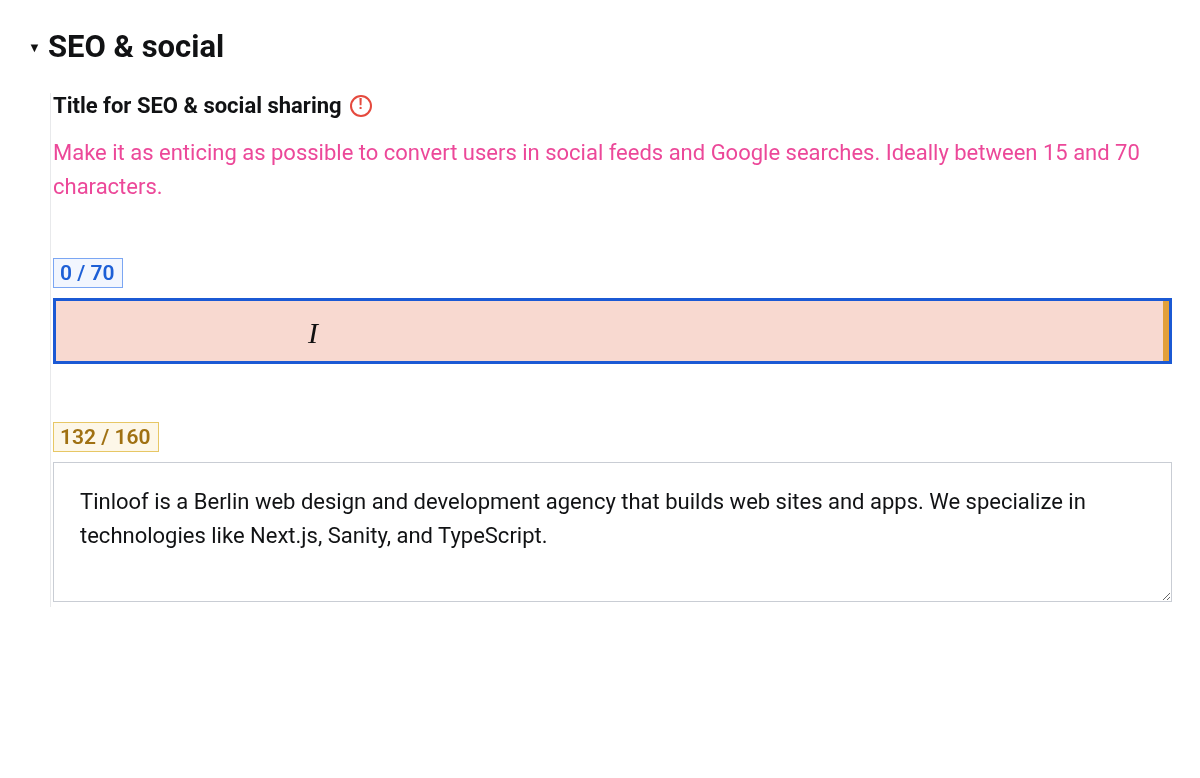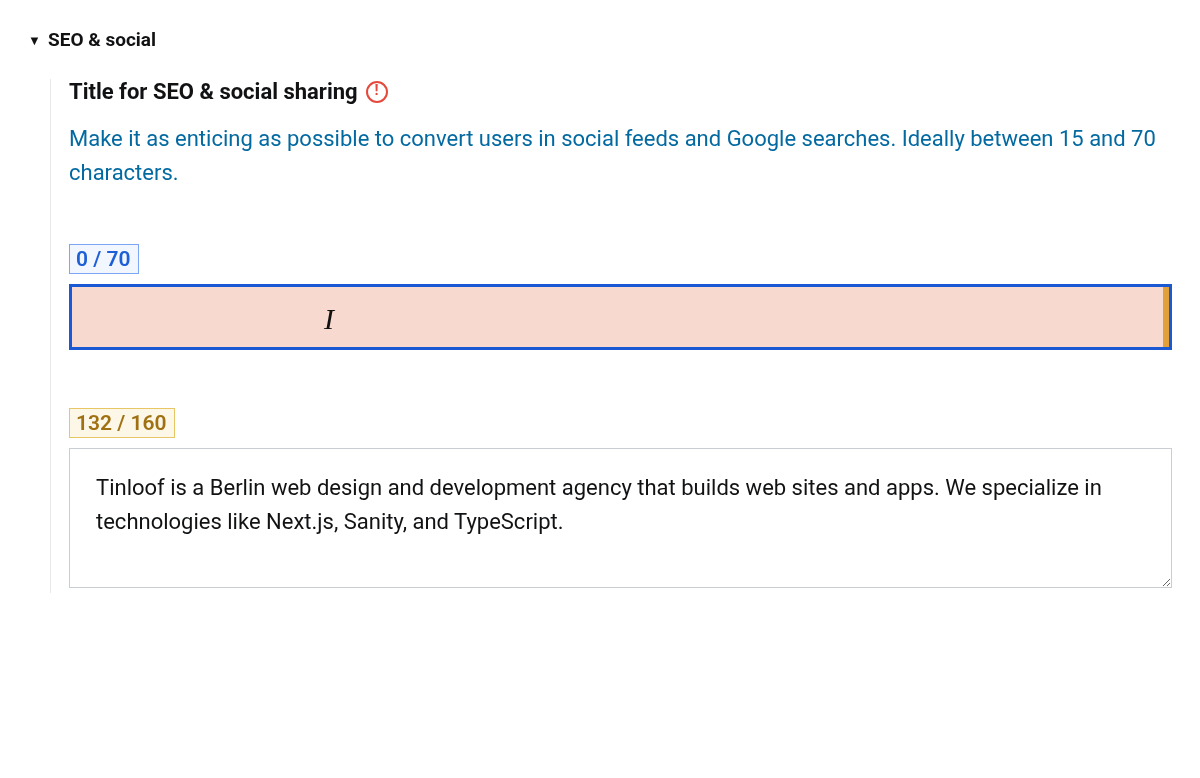--- a/index.html
+++ b/index.html
@@ -28,28 +28,28 @@
     .section-header .triangle {
       font-size: 13px;
       color: #111;
       width: 12px;
       display: inline-block;
       position: relative;
       top: 1px;
     }
     .section-header .title {
       font-weight: 700;
-      font-size: 19px;
+      font-size: 31px;
       color: #111214;
     }
 
     .content {
       margin-left: 22px;
       border-left: 1px solid #e8e9eb;
-      padding-left: 16px;
+      padding-left: 0;
     }
     .inner {
       padding-left: 0;
     }
     .field-block {
       margin-bottom: 40px;
     }
     .field-label-row {
       display: flex;
       align-items: center;
@@ -70,21 +70,21 @@
       align-items: center;
       justify-content: center;
       color: #e5493d;
       font-size: 15px;
       font-weight: 700;
       line-height: 1;
     }
     .warn-icon::before { content: "!"; position: relative; top: -1px; }
 
     .help-text {
-      color: #0369a1;
+      color: #ec4899;
       font-size: 22px;
       line-height: 1.55;
       margin-bottom: 22px;
     }
 
     .counter {
       display: inline-block;
       font-size: 21px;
       font-weight: 600;
       padding: 2px 8px 2px 6px;

